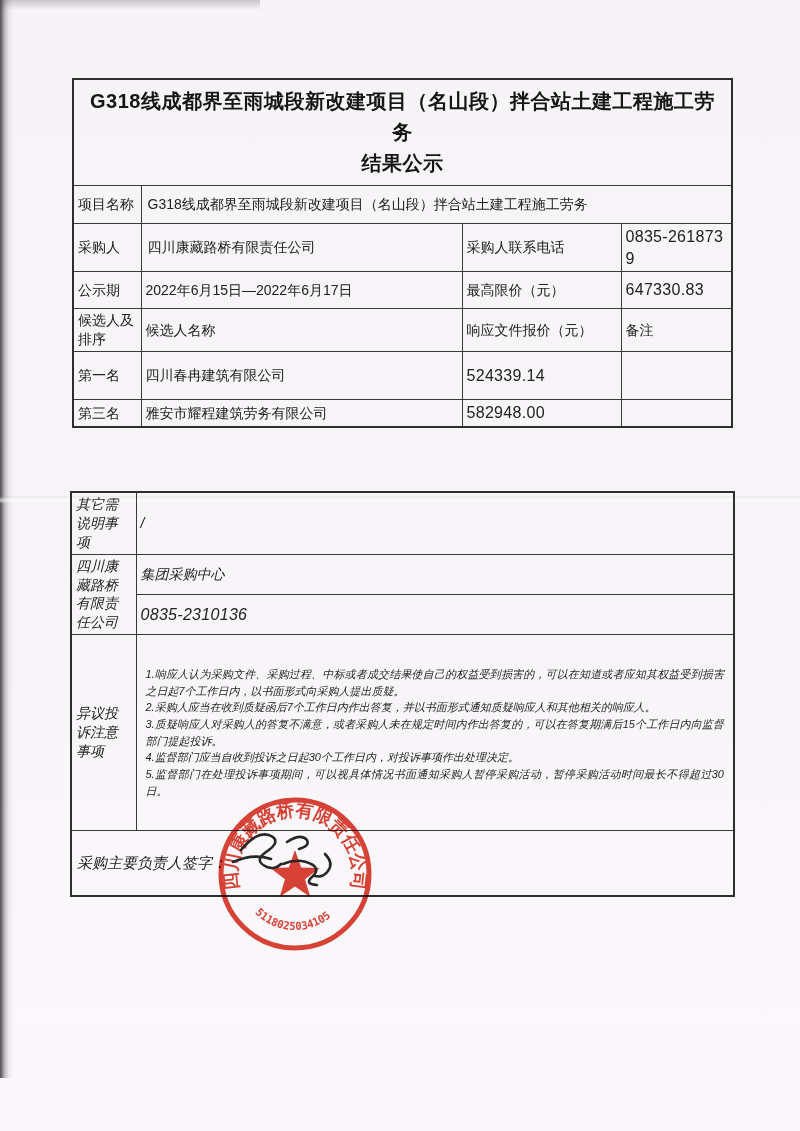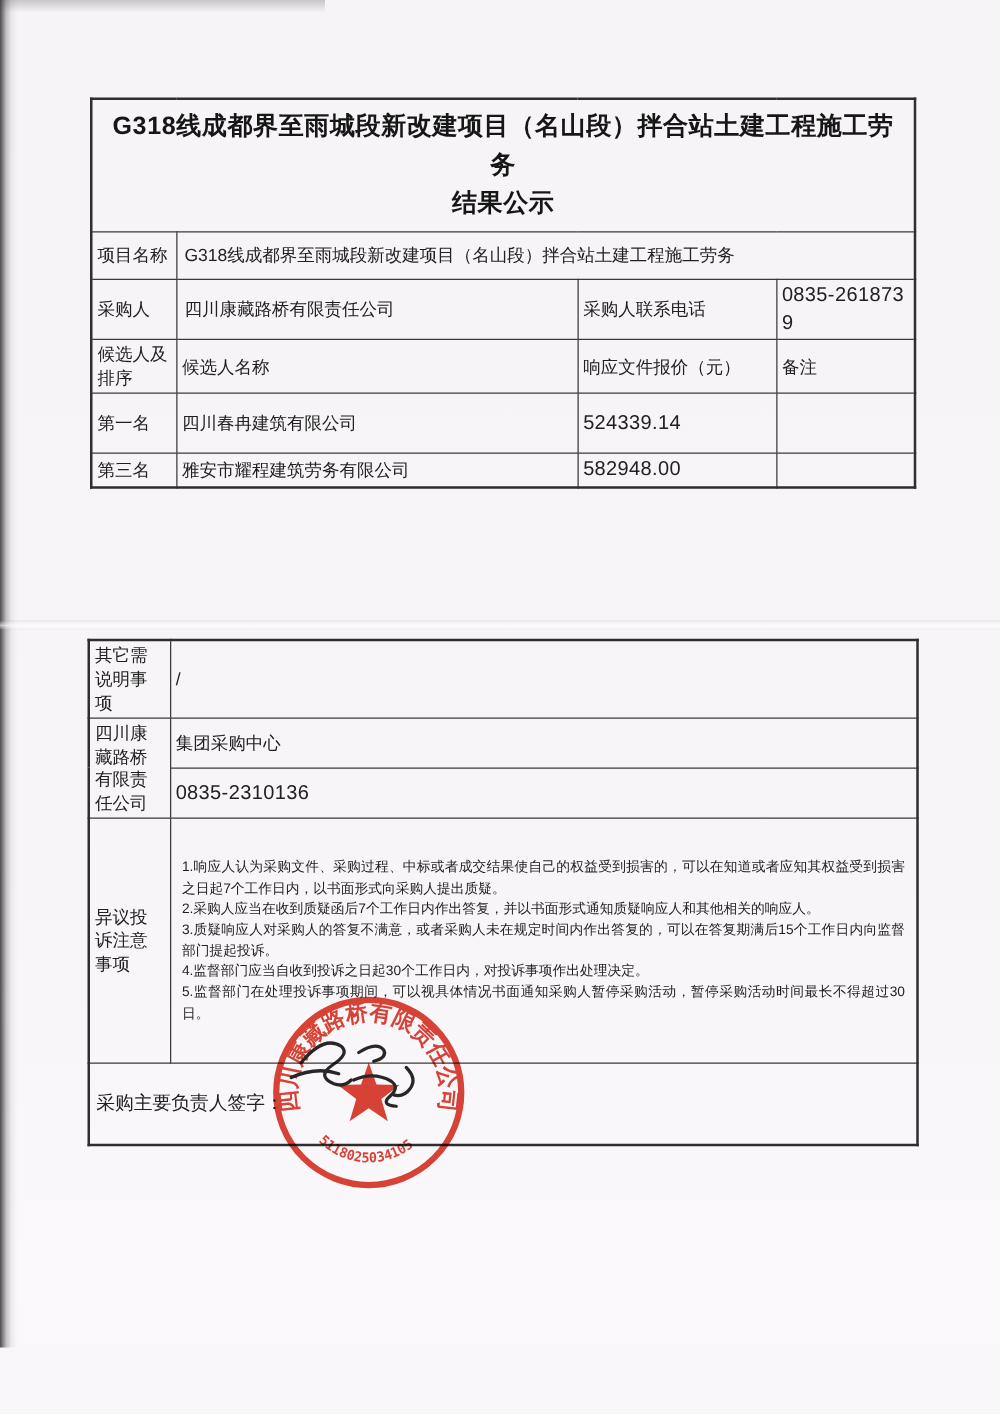--- a/index.html
+++ b/index.html
@@ -31,21 +31,21 @@
   table{border-collapse:collapse;table-layout:fixed;background:transparent;}
   td{
     border:1.6px solid #3a3a3a;
     padding:2px 4px;
     font-size:14px;line-height:1.35;
     vertical-align:middle;
     word-break:break-all;
     color:#212121;
   }
   .t1{position:absolute;left:72px;top:78px;width:659px;border:2px solid #2e2e2e;}
-  .t2{position:absolute;left:70px;top:511px;width:663px;border:2px solid #2e2e2e;}
+  .t2{position:absolute;left:70px;top:491px;width:663px;border:2px solid #2e2e2e;font-style:italic;}
   .title-cell{
     text-align:center;font-weight:bold;font-size:20px;line-height:1.55;
     letter-spacing:.5px;padding:6px 14px;color:#161616;
   }
   .lbl{text-align:left;padding-left:4px;}
   .lbl-c{}
   .val-l{text-align:left;padding-left:6px;}
   .c{text-align:left;}
   .num{font-size:16px;letter-spacing:.3px;}
   .notice-cell{padding:8px 9px;vertical-align:middle;}
@@ -80,20 +80,26 @@
     </tr>
     <tr style="height:38px">
       <td class="lbl">项目名称</td>
       <td colspan="3" class="val-l">G318线成都界至雨城段新改建项目（名山段）拌合站土建工程施工劳务</td>
     </tr>
     <tr style="height:46px">
       <td class="lbl">采购人</td>
       <td class="val-l">四川康藏路桥有限责任公司</td>
       <td class="c">采购人联系电话</td>
       <td class="c num">0835-2618739</td>
+    </tr>
+    <tr style="height:37px">
+      <td class="lbl">公示期</td>
+      <td class="c">2022年6月15日—2022年6月17日</td>
+      <td class="c">最高限价（元）</td>
+      <td class="c num">647330.83</td>
     </tr>
     <tr style="height:42px">
       <td class="lbl">候选人及排序</td>
       <td class="c">候选人名称</td>
       <td class="c">响应文件报价（元）</td>
       <td class="c">备注</td>
     </tr>
     <tr style="height:48px">
       <td class="lbl-c">第一名</td>
       <td class="c">四川春冉建筑有限公司</td>

